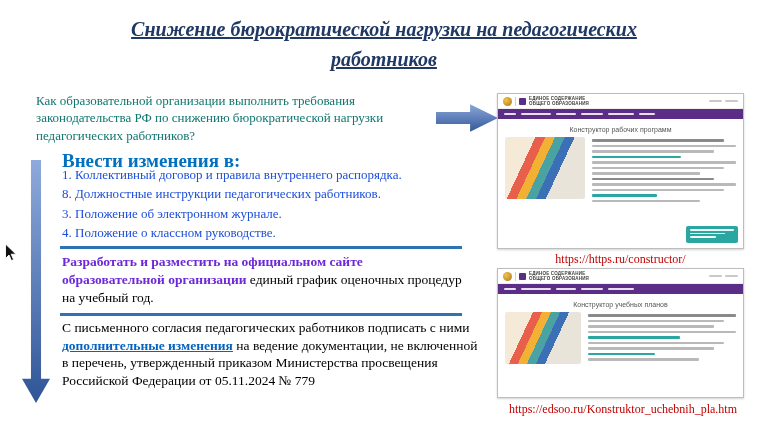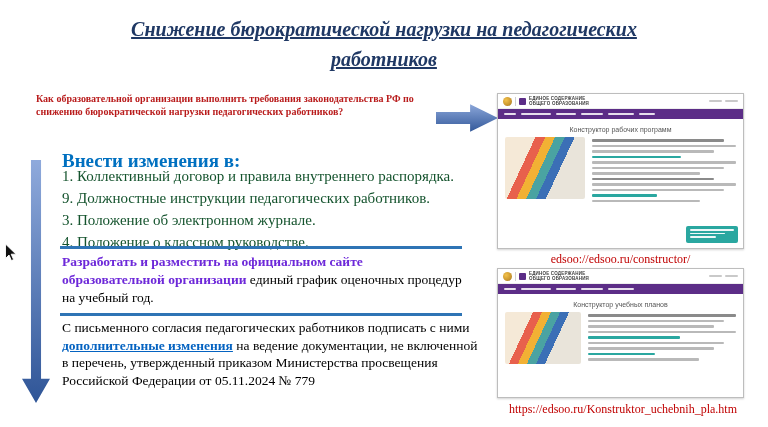--- a/index.html
+++ b/index.html
@@ -7,25 +7,25 @@
   body { font-family:"Liberation Serif", serif; }
   .slide { position:relative; width:768px; height:427px; background:#fff;border-radius:16px; }
 
   
   .title-wrap { position:absolute; top:14px; left:0; width:100%; text-align:center; padding:0 88px; }
   .title-text { font-size:20px; font-weight:bold; font-style:italic; color:#1F3864;
                 text-decoration:underline; line-height:1.5; }
 
   
   .question { position:absolute; left:36px; top:92px; width:412px;
-              font-size:10px; font-weight:bold; color:#b91c1c; line-height:1.33; }
+              font-size:13px; font-weight:normal; color:#0f766e; line-height:1.33; }
   .changes-heading { position:absolute; left:62px; top:150px; width:400px;
                      font-size:19px; font-weight:bold; color:#0070C0; }
   .changes-list { position:absolute; left:62px; top:167px; width:410px; list-style:none; }
-  .changes-list li { font-size:15px; color:#14532d; line-height:1.26; margin-bottom:3px; }
+  .changes-list li { font-size:13px; color:#1d4ed8; line-height:1.26; margin-bottom:3px; }
   .divider { position:absolute; left:60px; width:402px; height:2.5px; background:#2E74B5; }
   .divider.d1 { top:246px; }
   .divider.d2 { top:313px; }
   .publish { position:absolute; left:62px; top:253px; width:402px;
              font-size:13.5px; line-height:1.33; }
   .publish .blue { color:#6d28d9; font-weight:bold; }
   .publish .black { color:#000; }
   .agreement { position:absolute; left:62px; top:319px; width:422px;
                font-size:13.5px; color:#000; line-height:1.3; }
   .agreement .hlink { color:#0563C1; font-weight:bold; text-decoration:underline; cursor:pointer; }
@@ -93,21 +93,21 @@
   </div>
 
   <div class="question">Как образовательной организации выполнить требования законодательства РФ по снижению бюрократической нагрузки педагогических работников?</div>
 
   <div class="h-arrow"></div>
   <div class="v-arrow"></div>
 
   <div class="changes-heading">Внести изменения в:</div>
   <ul class="changes-list">
     <li>1. Коллективный договор и правила внутреннего распорядка.</li>
-    <li>9. Должностные инструкции педагогических работников.</li>
+    <li>8. Должностные инструкции педагогических работников.</li>
     <li>3. Положение об электронном журнале.</li>
     <li>4. Положение о классном руководстве.</li>
   </ul>
 
   <div class="divider d1"></div>
 
   <div class="publish"><span class="blue">Разработать и разместить на официальном сайте образовательной организации</span><span class="black"> единый график оценочных процедур на учебный год.</span></div>
 
   <div class="divider d2"></div>
 
@@ -159,21 +159,21 @@
         <div class="tl w75"></div>
       </div>
     </div>
     <div class="shot-badge">
       <div class="bb"></div>
       <div class="bb" style="width:80%"></div>
       <div class="bb" style="width:60%"></div>
     </div>
   </div>
 
-  <div class="red-link link1">edsoo://edsoo.ru/constructor/</div>
+  <div class="red-link link1">https://https.ru/constructor/</div>
 
   <div class="shot shot2">
     <div class="shot-top">
       <span class="emblem"></span>
       <span class="vsep"></span>
       <span class="logo-sq"></span>
       <span class="brand">
         <span>ЕДИНОЕ СОДЕРЖАНИЕ</span><br>
         <span>ОБЩЕГО ОБРАЗОВАНИЯ</span>
       </span>

